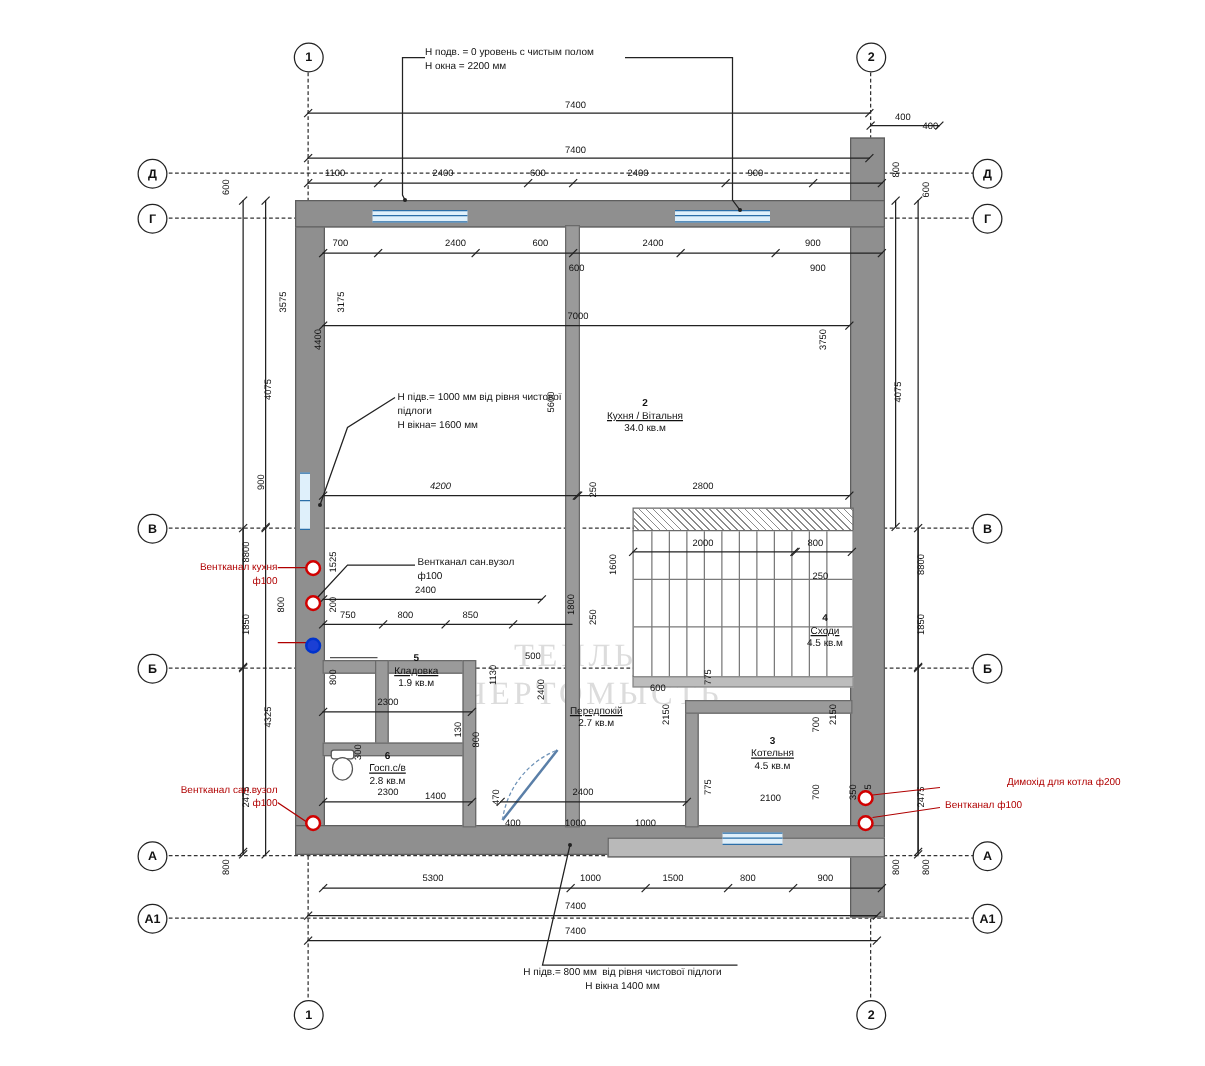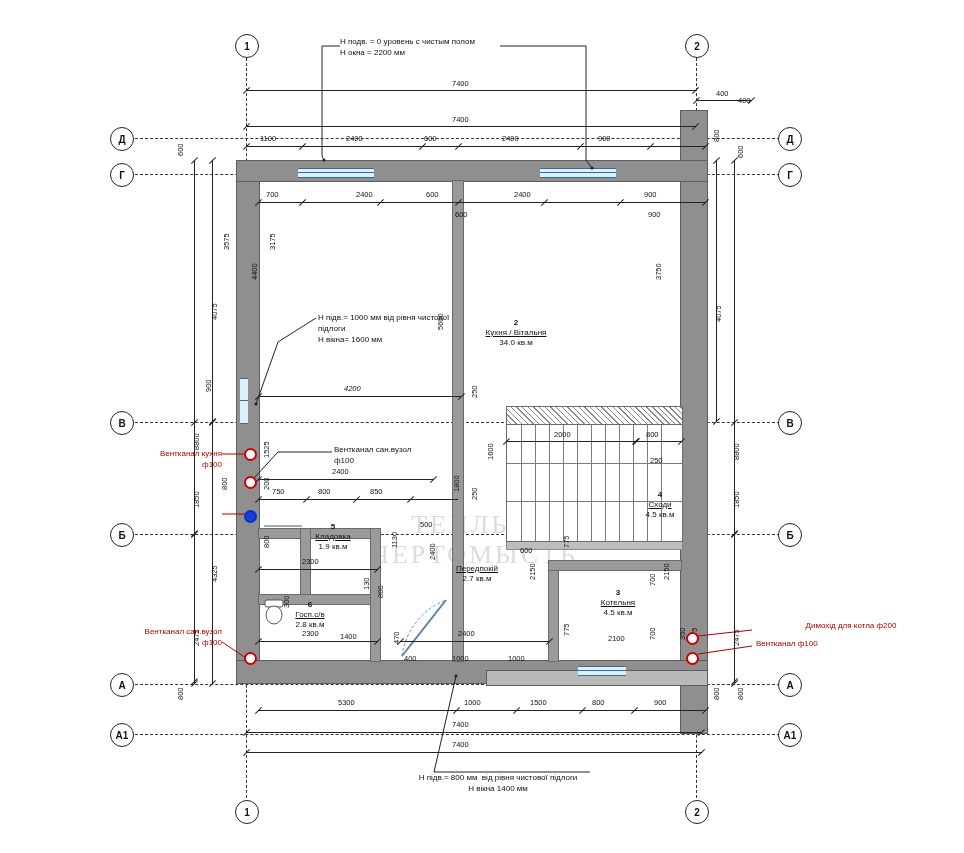--- a/index.html
+++ b/index.html
@@ -314,26 +314,38 @@
     <div class="tick" style="left:282px;top:10px;"></div>
     <div class="tick" style="left:358px;top:10px;"></div>
     <div class="tick" style="left:443px;top:10px;"></div>
     <div class="dtxt" style="left:8px;top:-2px;">700</div>
     <div class="dtxt" style="left:98px;top:-2px;">2400</div>
     <div class="dtxt" style="left:168px;top:-2px;">600</div>
     <div class="dtxt" style="left:256px;top:-2px;">2400</div>
     <div class="dtxt" style="left:386px;top:-2px;">900</div>
   </div>
 
+  <div class="dim" style="left:258px;top:250px;width:422px;height:16px;">
+    <div class="bar h" style="left:0;top:10px;width:422px;"></div>
+    <div class="tick" style="left:-4px;top:10px;"></div>
+    <div class="tick" style="left:417px;top:10px;"></div>
+    <div class="dtxt" style="left:196px;top:-2px;">7000</div>
+  </div>
 
   <div class="dim" style="left:258px;top:386px;width:204px;height:16px;font-style:italic;">
     <div class="bar h" style="left:0;top:10px;width:204px;"></div>
     <div class="tick" style="left:-4px;top:10px;"></div>
     <div class="tick" style="left:199px;top:10px;"></div>
     <div class="dtxt" style="left:86px;top:-2px;">4200</div>
+  </div>
+  <div class="dim" style="left:462px;top:386px;width:218px;height:16px;">
+    <div class="bar h" style="left:0;top:10px;width:218px;"></div>
+    <div class="tick" style="left:-4px;top:10px;"></div>
+    <div class="tick" style="left:213px;top:10px;"></div>
+    <div class="dtxt" style="left:92px;top:-2px;">2800</div>
   </div>
 
   <div class="dim" style="left:506px;top:432px;width:130px;height:14px;">
     <div class="bar h" style="left:0;top:9px;width:130px;"></div>
     <div class="tick" style="left:-4px;top:9px;"></div>
     <div class="tick" style="left:125px;top:9px;"></div>
     <div class="dtxt" style="left:48px;top:-2px;">2000</div>
   </div>
   <div class="dim" style="left:636px;top:432px;width:48px;height:14px;">
     <div class="bar h" style="left:0;top:9px;width:46px;"></div>

